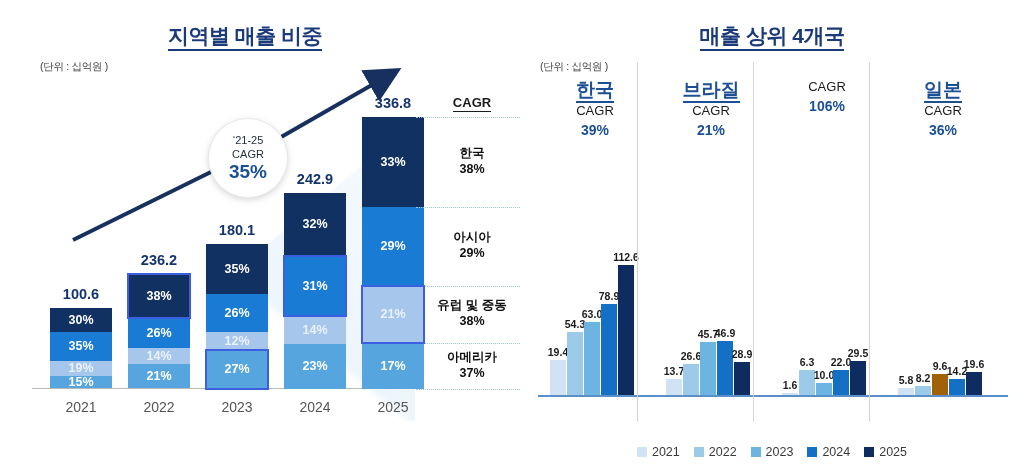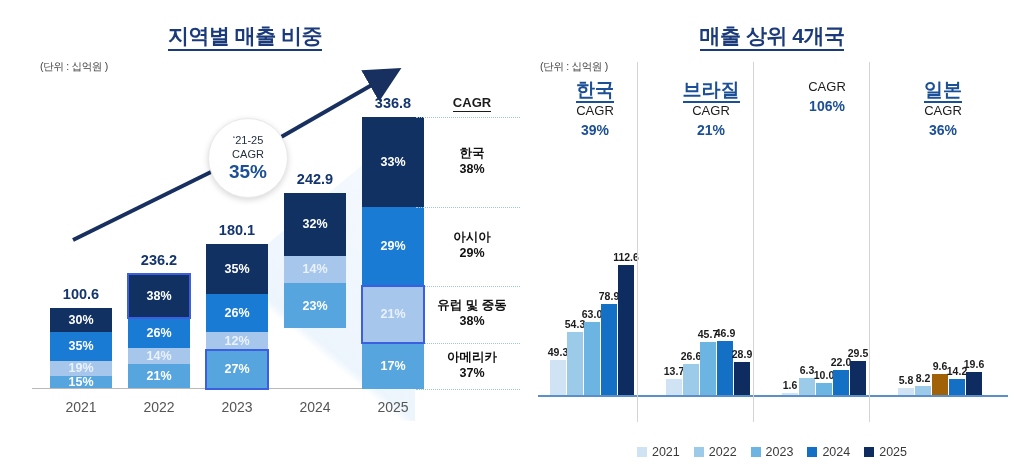--- a/index.html
+++ b/index.html
@@ -189,20 +189,21 @@
             <div class="seg" style="height: 37.8167px; background: rgb(26, 123, 212);">26%</div>
             <div class="seg" style="height: 17.4539px; background: rgb(167, 198, 236); color: rgb(233, 242, 252);">12%</div>
             <div class="seg hl" style="height: 39.2712px; background: rgb(86, 165, 222);">27%</div>
           </div>
           <div class="stack-xlabel">2023</div>
         </div>
         <div class="stack-col" style="left: 252px;">
           <div class="stack-total">242.9</div>
           <div class="stack-bar" style="height: 196.166px;">
             <div class="seg" style="height: 62.7732px; background: rgb(18, 49, 99);">32%</div>
+            <div class="seg hl" style="height: 60.8115px; background: rgb(26, 123, 212);">31%</div>
             <div class="seg" style="height: 27.4633px; background: rgb(167, 198, 236); color: rgb(233, 242, 252);">14%</div>
             <div class="seg" style="height: 45.1182px; background: rgb(86, 165, 222);">23%</div>
           </div>
           <div class="stack-xlabel">2024</div>
         </div>
         <div class="stack-col" style="left: 330px;">
           <div class="stack-total">336.8</div>
           <div class="stack-bar" style="height: 272px;">
             <div class="seg" style="height: 89.76px; background: rgb(18, 49, 99);">33%</div>
             <div class="seg" style="height: 78.88px; background: rgb(26, 123, 212);">29%</div>
@@ -248,21 +249,21 @@
       <span>매출 상위 4개국</span>
     </div>
 
     <div class="unit" style="left:20px; top:60px;">(단위 : 십억원 )</div>
 
     <div id="bars-plot">
       <div class="baseline"></div>
 
     <div class="grp" style="left: 30px;">
           <div class="gbar" style="height: 35.0977px; background: rgb(207, 227, 245);">
-            <div class="vlab">49.3</div>
+            <div class="vlab">19.4</div>
           </div>
           <div class="gbar" style="height: 62.6909px; background: rgb(156, 203, 233);">
             <div class="vlab">54.3</div>
           </div>
           <div class="gbar" style="height: 72.7353px; background: rgb(108, 180, 226);">
             <div class="vlab">63.0</div>
           </div>
           <div class="gbar" style="height: 91.0924px; background: rgb(20, 112, 196);">
             <div class="vlab">78.9</div>
           </div>
@@ -284,21 +285,21 @@
             <div class="vlab">46.9</div>
           </div>
           <div class="gbar" style="height: 33.3659px; background: rgb(15, 44, 96);">
             <div class="vlab">28.9</div>
           </div>
         </div>
         <div class="grp" style="left: 262px;">
           <div class="gbar" style="height: 2px; background: rgb(207, 227, 245);">
             <div class="vlab">1.6</div>
           </div>
-          <div class="gbar" style="height: 17px; background: rgb(156, 203, 233);">
+          <div class="gbar" style="height: 25px; background: rgb(156, 203, 233);">
             <div class="vlab">6.3</div>
           </div>
           <div class="gbar" style="height: 11.5453px; background: rgb(108, 180, 226);">
             <div class="vlab">10.0</div>
           </div>
           <div class="gbar" style="height: 25.3996px; background: rgb(20, 112, 196);">
             <div class="vlab">22.0</div>
           </div>
           <div class="gbar" style="height: 34.0586px; background: rgb(15, 44, 96);">
             <div class="vlab">29.5</div>

